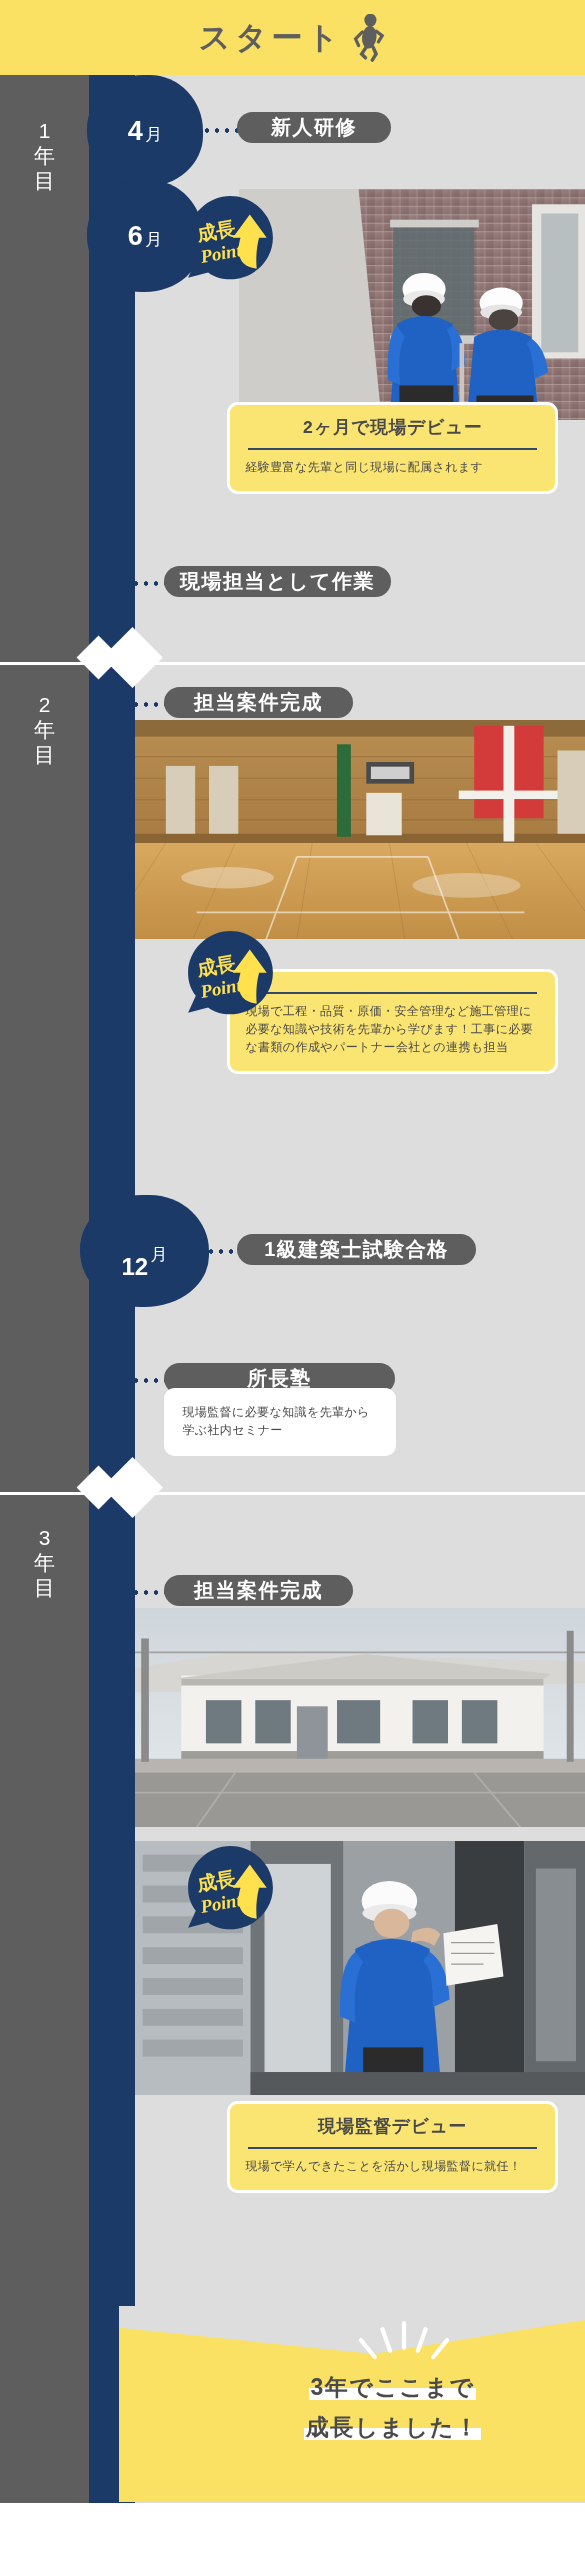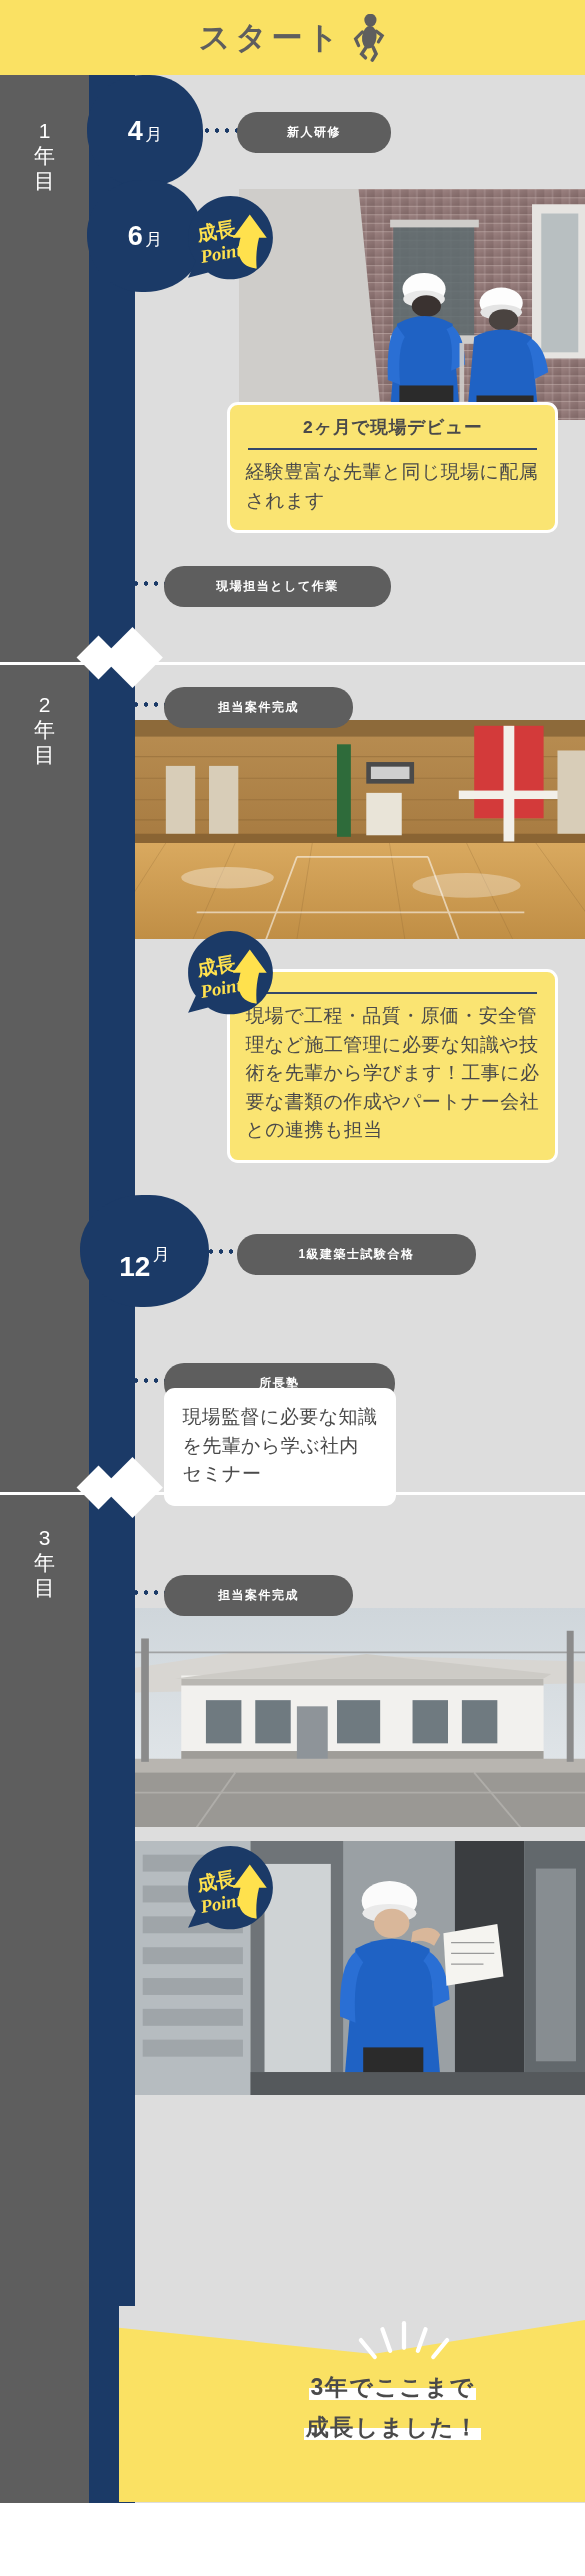--- a/index.html
+++ b/index.html
@@ -51,21 +51,21 @@
     position:absolute; z-index:4;
     width:116px; height:112px;
     display:flex; align-items:center; justify-content:center;
     color:#ffffff;
     background:#1B3A67;
     border-radius:48% 46% 50% 47% / 48% 50% 46% 50%;
   }
   .month-num{ font-size:27px; font-weight:700; line-height:1;}
   .month-unit{ font-size:17px; font-weight:500; line-height:1; margin-left:2.3px; position:relative; top:3.9px;}
   .month-bubble.wide{ width:129px; }
-  .month-bubble.wide .month-num{ font-size:28px;margin-top:31px; }
+  .month-bubble.wide .month-num{ font-size:24px;margin-top:31px; }
 
   
   .year-label{
     position:absolute; left:0; width:89px;
     color:#ffffff; text-align:center;
     font-size:21px; font-weight:500; line-height:1.18;
     z-index:5;
   }
   .year-label span{ display:block; }
 
@@ -88,23 +88,23 @@
     background-image:radial-gradient(circle, #1B3A67 0 2.2px, transparent 2.3px);
     background-size:10px 5.4px;
     background-repeat:repeat-x;
   }
 
   
   .pill{
     position:absolute; z-index:5;
     background:#5E5E5E; color:#ffffff;
     border-radius:20px;
-    font-size:12px; font-weight:700; letter-spacing:1.5px;
+    font-size:20px; font-weight:700; letter-spacing:1.5px;
     display:flex; align-items:center; justify-content:center;
-    height:41px;
+    height:31px;
     white-space:nowrap;
   }
 
   
   .photo{
     position:absolute; z-index:2;
     overflow:hidden;
     background:#b9b2ae;
   }
   .photo svg{ display:block; width:100%; height:100%; }
@@ -120,21 +120,21 @@
   .card.yellow{ background:#FAE472;font-family:Liberation Mono, monospace; }
   .card.white{ background:#ffffff; }
   .card-title{
     font-size:17.7px; font-weight:700; color:#4A4A4A;
     text-align:center; letter-spacing:0.8px; line-height:1.3;
   }
   .card-rule{
     height:2.3px; background:#34486A; margin:7.7px 3.1px 9.2px 3.1px;
   }
   .card-body{
-    font-size:19px; color:#4A4A4A; line-height:1.5;
+    font-size:12px; color:#4A4A4A; line-height:1.5;
     letter-spacing:0.4px;
   }
 
   
   .gp{
     position:absolute; z-index:7;
     width:91px; height:91px;
   }
   .gp svg{ display:block; width:100%; height:100%; }
 
@@ -446,20 +446,25 @@
 
   <span class="gp" style="left:185px; top:1843px;">
     <svg viewBox="0 0 118 118" xmlns="http://www.w3.org/2000/svg">
       <path d="M59 4 C88 4 114 28 114 58 C114 88 88 112 59 112 C48 112 38 109 30 103 L4 110 L14 88 C7 79 4 69 4 58 C4 28 30 4 59 4 Z" fill="#1B3A67"></path>
       <text x="42" y="58" font-family="'Liberation Serif',serif" font-size="25" font-weight="700" fill="#FFE14D" transform="rotate(-10 42 58)" text-anchor="middle">成長</text>
       <text x="48" y="86" font-family="'Liberation Serif',serif" font-size="24" font-style="italic" font-weight="700" fill="#FFE14D" transform="rotate(-10 48 86)" text-anchor="middle">Point</text>
       <path d="M93 98 C70 96 66 78 72 58 L62 58 L84 28 L106 58 L96 58 C92 74 92 88 93 98 Z" fill="#FFE14D"></path>
     </svg>
   </span>
 
+  <div class="card yellow" style="left:227px; top:2101px; width:331px;">
+    <div class="card-title">現場監督デビュー</div>
+    <div class="card-rule"></div>
+    <div class="card-body">現場で学んできたことを活かし現場監督に就任！</div>
+  </div>
 
   <div class="footer-yellow"></div>
   <div class="footer-notch">
     <svg viewBox="0 0 605 62" preserveAspectRatio="none" xmlns="http://www.w3.org/2000/svg">
       <polygon points="0,0 605,0 605,18 330,62 0,28" fill="#DDDDDD"></polygon>
     </svg>
   </div>
   <div class="sparkle">
     <svg viewBox="0 0 200 70" xmlns="http://www.w3.org/2000/svg">
       <g stroke="#ffffff" stroke-width="5.5" stroke-linecap="round">

